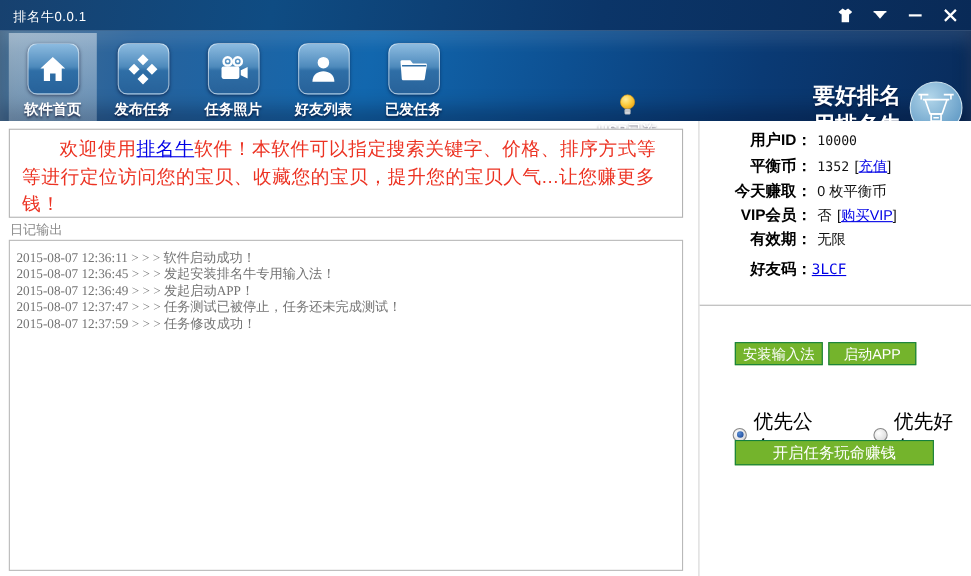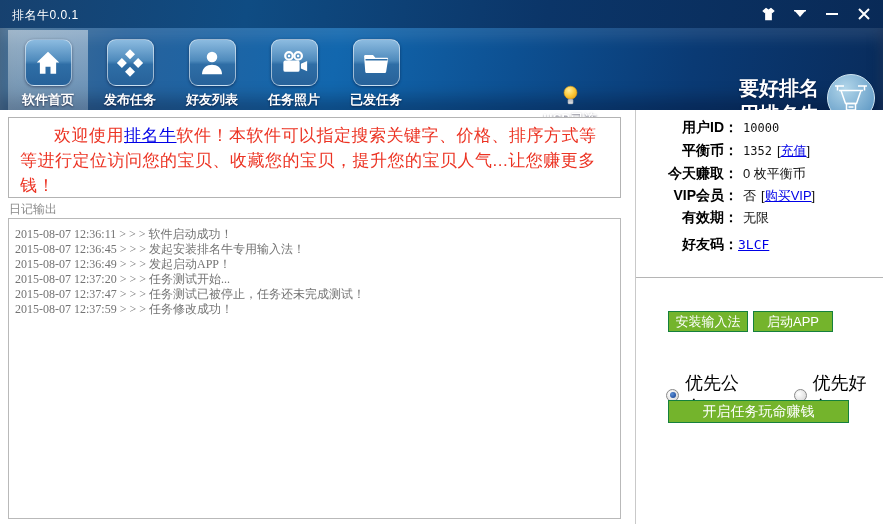--- a/index.html
+++ b/index.html
@@ -125,39 +125,39 @@
             <path d="M12 1 L16 5 12 9 8 5 Z"></path>
               <path d="M5.5 8 L9.5 12 5.5 16 1.5 12 Z"></path>
             <path d="M18.5 8 L22.5 12 18.5 16 14.5 12 Z"></path>
               <path d="M12 15 L16 19 12 23 8 19 Z"></path>
           </svg>
         </div>
         <div class="nav-label">发布任务</div>
       </div>
       <div class="nav-item">
         <div class="tile">
-          <svg width="30" height="30" viewBox="0 0 24 24" fill="#fff">
-            <circle cx="12" cy="7.2" r="4.2"></circle>
-            <path d="M4 21 c0-5.2 4-7.6 8-7.6 s8 2.4 8 7.6 z"></path>
-          </svg>
-        </div>
-        <div class="nav-label">好友列表</div>
-      </div>
-      <div class="nav-item">
-        <div class="tile">
           <svg width="30" height="30" viewBox="0 0 24 24">
             <circle cx="8" cy="6.3" r="3" fill="none" stroke="#fff" stroke-width="1.8"></circle>
             <circle cx="15.3" cy="6.3" r="3" fill="none" stroke="#fff" stroke-width="1.8"></circle>
             <circle cx="8" cy="6.3" r="1" fill="#fff"></circle>
               <circle cx="15.3" cy="6.3" r="1" fill="#fff"></circle>
             <rect x="3.5" y="10" width="13" height="9" rx="1.5" fill="#fff"></rect>
             <path d="M17.5 12.6 L22.5 10.4 V18.6 L17.5 16.4 Z" fill="#fff"></path>
           </svg>
         </div>
         <div class="nav-label">任务照片</div>
+      </div>
+      <div class="nav-item">
+        <div class="tile">
+          <svg width="30" height="30" viewBox="0 0 24 24" fill="#fff">
+            <circle cx="12" cy="7.2" r="4.2"></circle>
+            <path d="M4 21 c0-5.2 4-7.6 8-7.6 s8 2.4 8 7.6 z"></path>
+          </svg>
+        </div>
+        <div class="nav-label">好友列表</div>
       </div>
       <div class="nav-item">
         <div class="tile">
           <svg width="30" height="30" viewBox="0 0 24 24">
             <path fill="#fff" d="M3.4 5.5 h6.2 l1.9 2.2 h9.3 c.6 0 1 .5 .9 1.1 l-1.6 10.2 c-.1 .6-.6 1-1.2 1 H4.6 c-.6 0-1.1-.4-1.2-1 L2.5 6.8 c-.1-.7 .3-1.3 .9-1.3 z"></path>
             <path fill="none" stroke="#2f6ea6" stroke-width="1.2" d="M3.6 9.4 h17.6"></path>
           </svg>
         </div>
         <div class="nav-label">已发任务</div>
       </div>
@@ -213,21 +213,20 @@
 
   <div class="log-label">日记输出</div>
   <div class="log-box" id="log-box">
     <div class="log-line"><span>2015-08-07 12:36:11</span><span class="log-sep">&gt; &gt; &gt;</span><span>软件启动成功！</span></div>
 
 
     <div class="log-line"><span>2015-08-07 12:36:45</span><span class="log-sep">&gt; &gt; &gt;</span><span>发起安装排名牛专用输入法！</span></div>
 
     <div class="log-line"><span>2015-08-07 12:36:49</span><span class="log-sep">&gt; &gt; &gt;</span><span>发起启动APP！</span></div>
 
-    <div class="log-line"><span>2015-08-07 12:37:20</span><span class="log-sep">&gt; &gt; &gt;</span><span>任务测试开始...</span></div>
 
     <div class="log-line"><span>2015-08-07 12:37:47</span><span class="log-sep">&gt; &gt; &gt;</span><span>任务测试已被停止，任务还未完成测试！</span></div>
 
     <div class="log-line"><span>2015-08-07 12:37:59</span><span class="log-sep">&gt; &gt; &gt;</span><span>任务修改成功！</span></div>
   </div>
 
   <div class="divider-v"></div>
 
   <div class="right-panel">
     <div class="acct">

